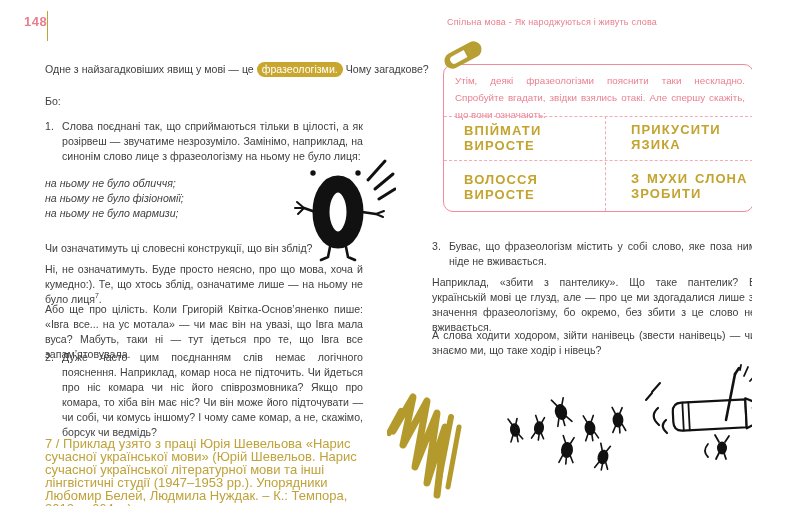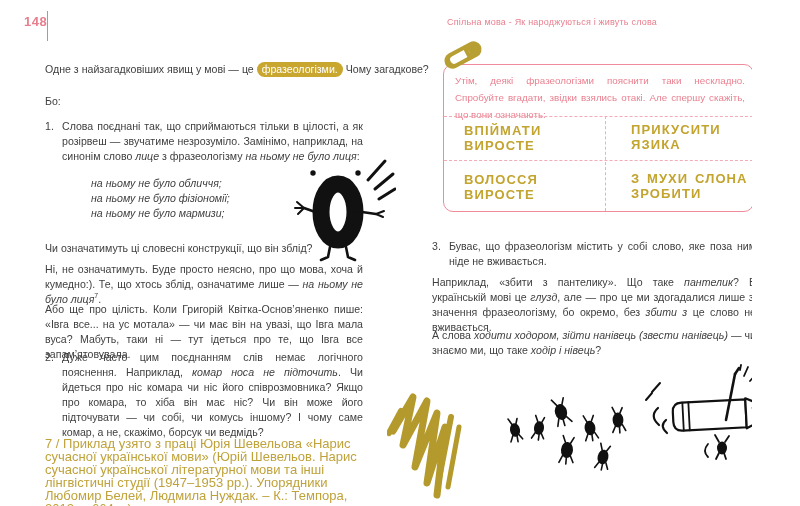--- a/index.html
+++ b/index.html
@@ -15,28 +15,28 @@
   .pn-rule { position:absolute; top:11px; width:1px; height:30px; background:#bfa435; }
   .rule-left { left:47px; }
   .rule-right { left:753px; }
   .running-header { position:absolute; left:447px; top:17px; font-size:9px; color:#e87f8e; letter-spacing:.2px; }
 
   
   .blk { position:absolute; width:318px; font-size:10.6px; line-height:15px; }
   .just { text-align:justify; }
   .lcol { left:45px; }
   .rcol { left:432px; width:324px; }
-  .it { font-style:italic; }
+  .it { }
   sup { font-size:7px; line-height:0; vertical-align:super; }
   .hl { background:#c9a62e; color:#ffffff; border-radius:8px; padding:1px 5px 2px; white-space:nowrap; }
   .nowrap { white-space:nowrap; }
   .list-item { display:flex; }
   .list-num { flex:none; width:17px; }
   .list-text { flex:1; text-align:justify; }
-  .variants { line-height:15px; font-style:italic;margin-left:46px; }
+  .variants { line-height:15px; font-style:italic; }
   .variants span { display:block; }
   .footnote { font-size:13px; line-height:13px; color:#bfa23a; width:314px; }
 
   
   .note-box {
     position:absolute; left:443px; top:64px; width:311px; height:148px;
     border:1.5px solid #ef8b9b; border-radius:10px; background:#ffffff;
   }
   .note-intro { position:absolute; left:11px; right:8px; top:7px; font-size:9.8px; line-height:17px; color:#ea8090; text-align:justify; }
   .phrase-tbl { position:absolute; left:0; right:0; top:51px; bottom:0; }

